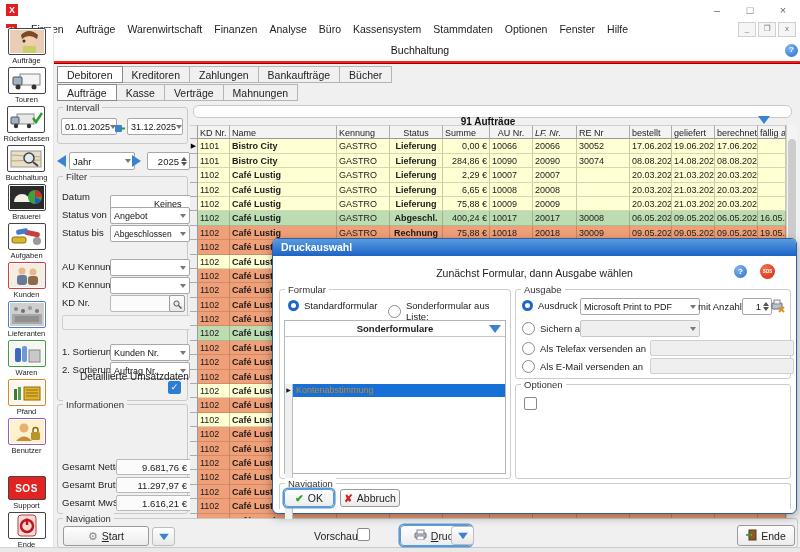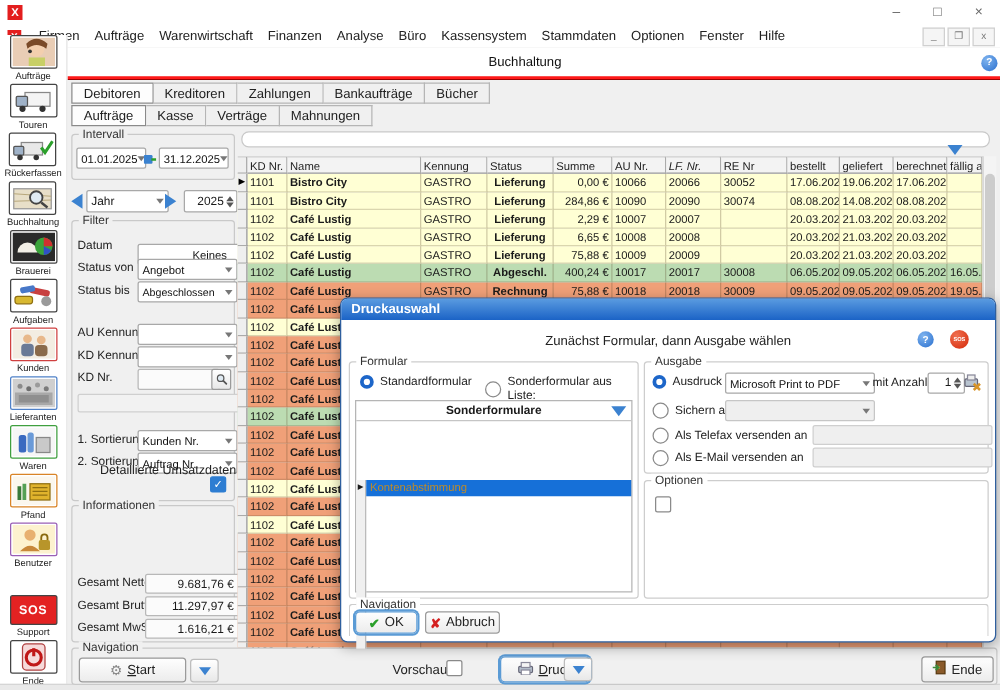--- a/index.html
+++ b/index.html
@@ -424,30 +424,33 @@
         </div>
       <div class="lbl" style="left:4px;top:92px;">Gesamt MwSt.</div>
       <div class="field right" style="left:58px;top:90px;width:66px;height:14px;">
           <span>1.616,21 €</span>
         </div>
     </div>
   </div>
 
   <div class="abs tablearea">
     <div class="searchbar"></div>
+    <div class="countbar">
+        <span>91 Aufträge</span>
+      </div>
     <div class="abs tri-d" style="left:568px;top:13px;"></div>
     <div class="grid" id="grid">
         <div class="trow hrow">
           <div class="cell ind" style="width: 8px;"></div>
           <div class="cell" style="width: 32px;">KD Nr.</div>
           <div class="cell" style="width: 107px;">Name</div>
           <div class="cell" style="width: 53px;">Kennung</div>
-          <div class="cell" style="width: 53px;">Status</div>
+          <div class="cell" style="width: 53px; text-align: center;">Status</div>
           <div class="cell" style="width: 47px;">Summe</div>
-          <div class="cell" style="width: 43px;">AU Nr.</div>
+          <div class="cell" style="width: 43px; text-align: center;">AU Nr.</div>
           <div class="cell" style="width: 44px; font-style: italic;">LF. Nr.</div>
           <div class="cell" style="width: 53px;">RE Nr</div>
           <div class="cell" style="width: 42px;">bestellt</div>
           <div class="cell" style="width: 43px;">geliefert</div>
           <div class="cell" style="width: 43px;">berechnet</div>
           <div class="cell" style="width: 28px;">fällig a</div>
         </div>
         <div class="trow" style="background: rgb(255, 255, 212);">
           <div class="cell ind" style="width: 8px;">▶</div>
           <div class="cell c-kd" style="width: 32px;">1101</div>

